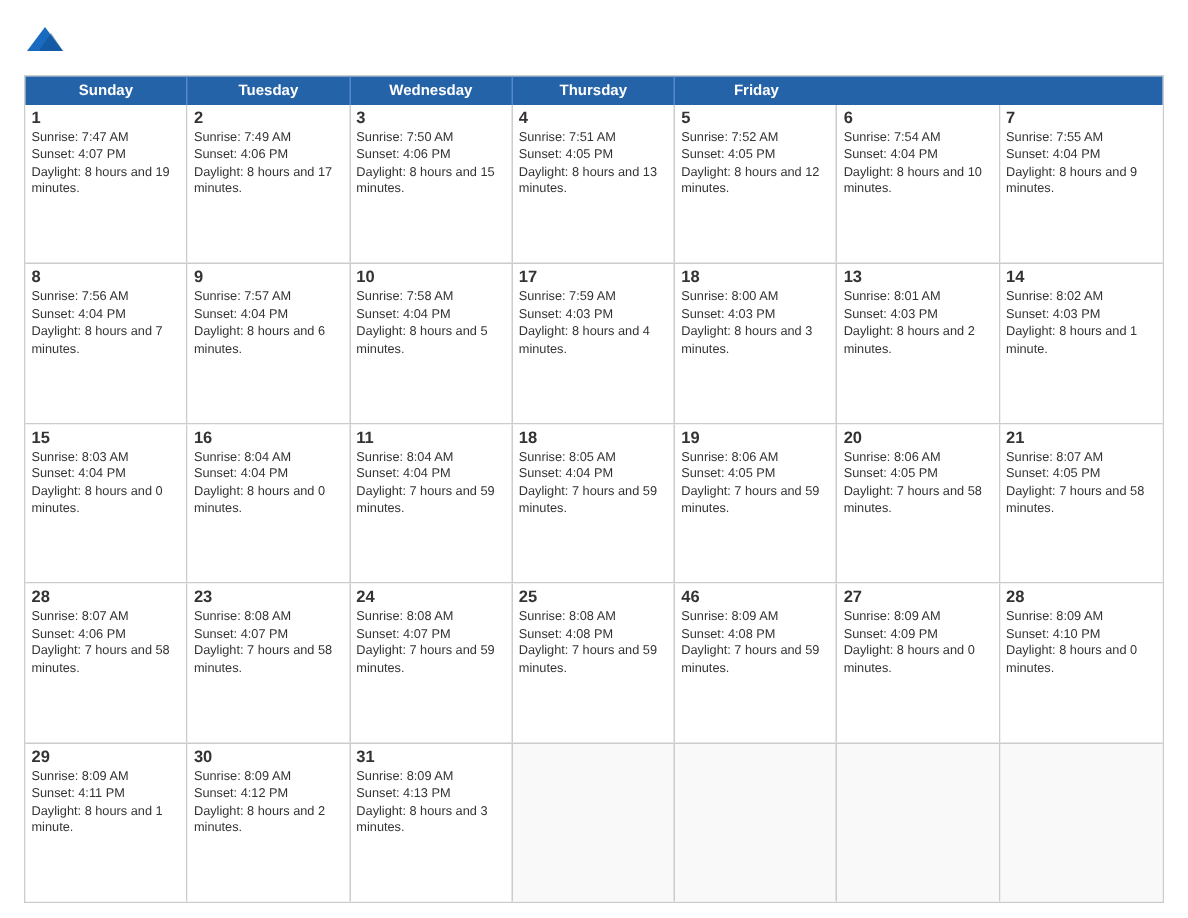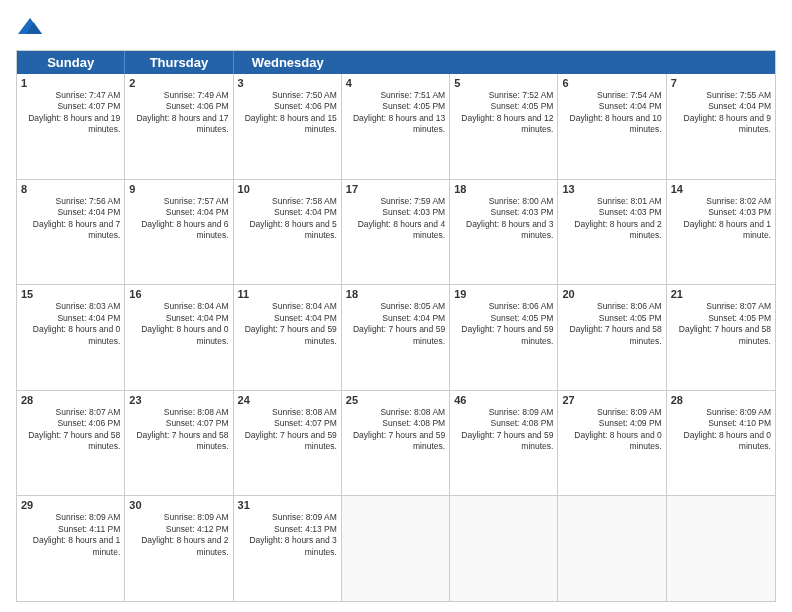--- a/index.html
+++ b/index.html
@@ -57,21 +57,21 @@
       flex-direction: column;
       border: 1px solid #ccc;
     }
     .cal-header {
       display: grid;
       grid-template-columns: repeat(7, 1fr);
       background: #2563a8;
     }
     .cal-header-cell {
       color: #fff;
-      font-size: 13px;
+      font-size: 10px;
       font-weight: bold;
       text-align: center;
       padding: 4px 2px;
       border-right: 1px solid #5588cc;
     }
     .cal-header-cell:last-child { border-right: none; }
     .cal-body {
       flex: 1;
       display: flex;
       flex-direction: column;
@@ -97,21 +97,20 @@
     .day-num {
       font-size: 11px;
       font-weight: bold;
       display: block;
       margin-bottom: 1px;
     }
     .day-info {
       font-size: 8.5px;
       line-height: 1.35;
       color: #333;
-      text-align: right;
     }
   </style>
 </head>
 <body>
 
 <div class="page">
   <div class="header">
     <div class="logo">
       <svg class="logo-icon" viewBox="0 0 28 28">
         <polygon points="14,4 26,20 2,20" fill="#1a6bbf"></polygon>
@@ -124,22 +123,24 @@
     </div>
     <div class="title-block">
       <div class="month-title"></div>
       <div class="subtitle"></div>
     </div>
   </div>
 
   <div class="calendar">
     <div class="cal-header" id="cal-header">
         <div class="cal-header-cell">Sunday</div>
+        <div class="cal-header-cell">Tuesday</div>
+        <div class="cal-header-cell">Wednesday</div>
         <div class="cal-header-cell">Thursday</div>
-        <div class="cal-header-cell">Wednesday</div>
+        <div class="cal-header-cell">Friday</div>
       </div>
     <div class="cal-body" id="cal-body">
         <div class="cal-row">
           <div class="cal-cell">
             <span class="day-num">1</span>
             <div class="day-info">Sunrise: 7:47 AM<br>Sunset: 4:07 PM<br>Daylight: 8 hours and 19 minutes.</div>
           </div>
           <div class="cal-cell">
             <span class="day-num">2</span>
             <div class="day-info">Sunrise: 7:49 AM<br>Sunset: 4:06 PM<br>Daylight: 8 hours and 17 minutes.</div>

